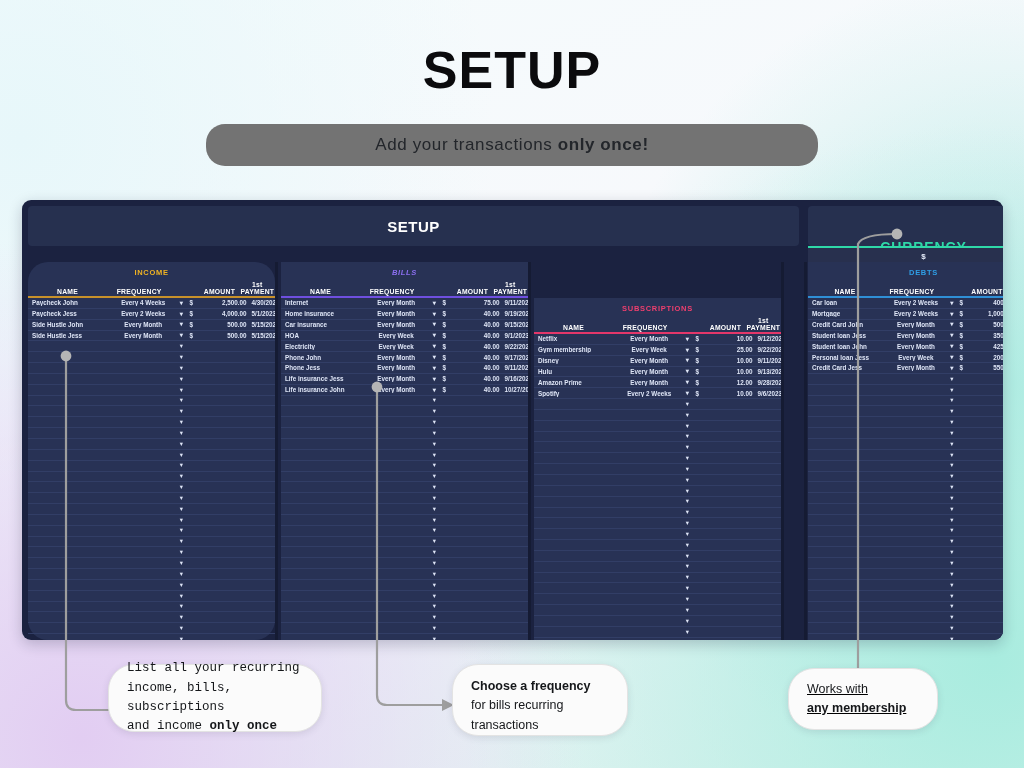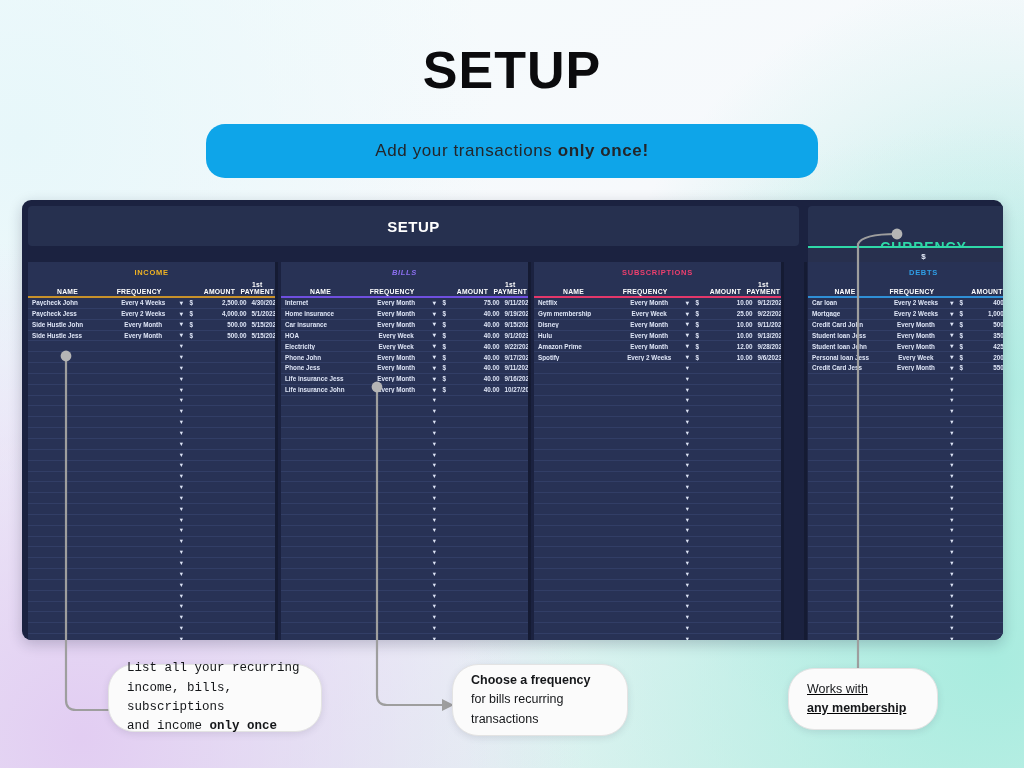--- a/index.html
+++ b/index.html
@@ -14,22 +14,22 @@
       linear-gradient(160deg,#f4fbfc 0%,#f7f9fc 38%,#eef4f8 62%,#dff3ef 100%);
   }
 
   
   #page-title{
     position:absolute;left:0;top:40px;width:1024px;text-align:center;
     font-size:52px;font-weight:bold;letter-spacing:1px;color:#0b0b0d;
     font-family:"Liberation Sans",sans-serif;
   }
   #subtitle-pill{
-    position:absolute;left:206px;top:124px;width:612px;height:54px;
-    border-radius:19px;background:#0ea5e9;
+    position:absolute;left:206px;top:124px;width:612px;height:42px;
+    border-radius:19px;background:#737373;
     display:flex;align-items:center;justify-content:center;
   }
   #subtitle-pill .txt{font-size:17px;color:#23262b;letter-spacing:.6px;}
   #subtitle-pill .txt b{font-weight:bold;}
 
   
   #sheet-card{
     position:absolute;left:22px;top:200px;width:981px;height:440px;
     background:#1b2240;border-radius:9px;overflow:hidden;
     box-shadow:0 4px 14px rgba(20,25,50,.22);
@@ -43,23 +43,23 @@
   #setup-titlebar .t{color:#ffffff;font-size:15px;font-weight:bold;letter-spacing:.5px;}
   #currency-titlebar .t{color:#2fd9a8;font-size:14px;font-weight:bold;letter-spacing:.9px;margin-top:41px;}
   #currency-underline{position:absolute;left:786px;top:46px;width:231px;height:1.5px;background:#2fd9a8;}
   #currency-valuerow{
     position:absolute;left:786px;top:48px;width:231px;height:16px;background:#28304e;
     display:flex;align-items:center;justify-content:center;
   }
   #currency-valuerow .v{color:#e8eefc;font-size:8px;font-weight:bold;}
 
   .panel{position:absolute;top:62px;height:378px;background:#283255;}
-  #panel-income{left:6px;width:247px;}
+  #panel-income{left:6px;width:247px;border-radius:20px;}
   #panel-bills{left:259px;width:247px;}
-  #panel-subs{left:512px;width:247px;}
+  #panel-subs{left:512px;width:247px;margin-top:36px;}
   #panel-debts{left:786px;width:231px;}
 
   .panel-title{
     position:absolute;left:0;right:0;top:6px;height:12px;
     text-align:center;font-size:7.5px;font-weight:bold;letter-spacing:.7px;
   }
   .colhead{
     position:absolute;left:0;right:0;top:22px;height:11px;
     display:flex;align-items:flex-end;
     font-size:6.8px;font-weight:bold;color:#ffffff;letter-spacing:.25px;
@@ -96,21 +96,21 @@
 
   
   .callout{
     position:absolute;background:#fbfbfb;border:1px solid #e3e3e3;border-radius:26px;
     box-shadow:0 2px 7px rgba(60,60,90,.13);
     display:flex;align-items:center;
   }
   .callout .ctxt{font-size:12.5px;line-height:1.55;color:#15171a;padding:0 18px;}
   .callout .ctxt b{font-weight:bold;}
   #callout-1{left:108px;top:664px;width:212px;height:66px;font-family:Liberation Mono, monospace;}
-  #callout-2{left:452px;top:664px;width:174px;height:70px;}
+  #callout-2{left:452px;top:664px;width:174px;height:70px;align-items:flex-end;}
   #callout-3{left:788px;top:668px;width:148px;height:60px;text-decoration:underline;}
 
   svg#connectors{position:absolute;left:0;top:0;width:1024px;height:768px;pointer-events:none;}
 </style>
 </head>
 <body>
 
 <div id="page-title">SETUP</div>
 
 <div id="subtitle-pill">

